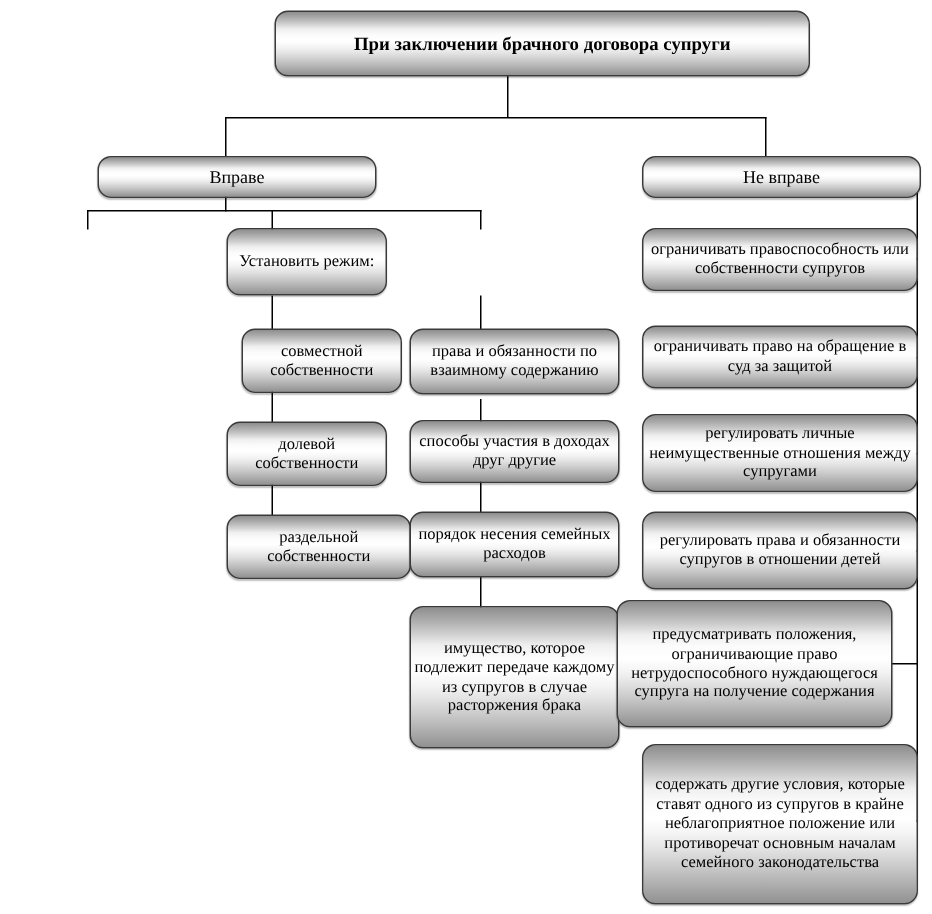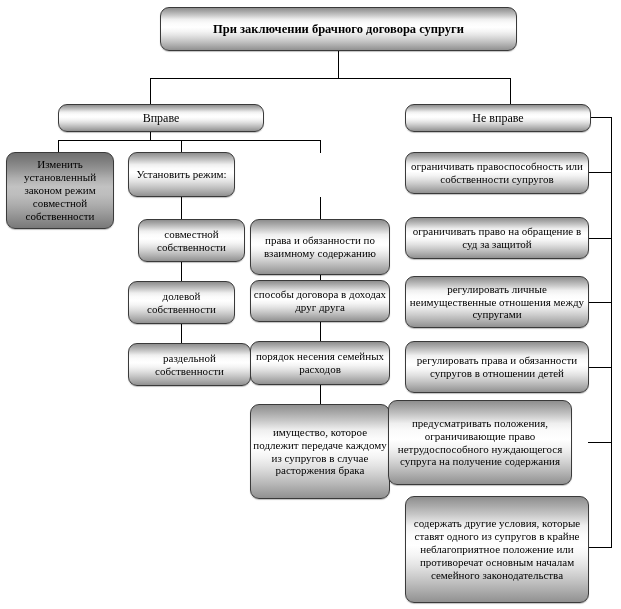--- a/index.html
+++ b/index.html
@@ -38,20 +38,21 @@
         #919191 100%);
     display: flex;
     align-items: center;
     justify-content: center;
     text-align: center;
     color: #000000;
     font-size: 11px;
     line-height: 1.18;
     padding: 2px 0;
     box-shadow: 0 1px 1px rgba(0,0,0,0.25);
+    margin-left: 23px;
   }
   .node.dark {
     background:
       linear-gradient(to bottom,
         #6f6f6f 0%,
         #7e7e7e 10%,
         #949494 22%,
         #b0b0b0 34%,
         #c2c2c2 45%,
         #bdbdbd 56%,
@@ -107,33 +108,32 @@
   <div class="line v" style="left:611px; top:117px; height:431px;"></div>
   <div class="line h" style="left:588px; top:172px; width:24px;"></div>
   <div class="line h" style="left:588px; top:238px; width:24px;"></div>
   <div class="line h" style="left:588px; top:302px; width:24px;"></div>
   <div class="line h" style="left:588px; top:367px; width:24px;"></div>
   <div class="line h" style="left:588px; top:442px; width:24px;"></div>
   <div class="line h" style="left:588px; top:547px; width:24px;"></div>
 
   <div class="node root" style="left:160px; top:7px; width:357px; height:44px;">При заключении брачного договора супруги</div>
 
-  <div class="node head" style="left:58px; top:104px; width:206px; height:28px;">Вправе</div>
+  <div class="node head" style="left:42px; top:104px; width:186px; height:28px;">Вправе</div>
 
   <div class="node head" style="left:405px; top:104px; width:186px; height:28px;">Не вправе</div>
 
-  <div class="node dark" style="left:6px; top:152px; width:108px; height:77px;">Изменить установленный законом режим совместной собственности</div>
 
   <div class="node" style="left:128px; top:152px; width:107px; height:45px;">Установить режим:</div>
   <div class="node" style="left:138px; top:219px; width:107px; height:43px;">совместной собственности</div>
   <div class="node" style="left:128px; top:281px; width:107px; height:43px;">долевой собственности</div>
   <div class="node" style="left:128px; top:343px; width:123px; height:43px;">раздельной собственности</div>
 
-  <div class="node" style="left:250px; top:219px; width:140px; height:56px;">права и обязанности по взаимному содержанию</div>
-  <div class="node" style="left:250px; top:280px; width:140px; height:42px;">способы договора в доходах друг друга</div>
+  <div class="node" style="left:250px; top:219px; width:140px; height:44px;">права и обязанности по взаимному содержанию</div>
+  <div class="node" style="left:250px; top:280px; width:140px; height:42px;">способы участия в доходах друг другие</div>
   <div class="node" style="left:250px; top:341px; width:140px; height:44px;">порядок несения семейных расходов</div>
   <div class="node" style="left:250px; top:404px; width:140px; height:95px;">имущество, которое подлежит передаче каждому из супругов в случае расторжения брака</div>
 
   <div class="node" style="left:405px; top:152px; width:184px; height:42px;">ограничивать правоспособность или собственности супругов</div>
   <div class="node" style="left:405px; top:276px; width:184px; height:52px;">регулировать личные неимущественные отношения между супругами</div>
   <div class="node" style="left:405px; top:217px; width:184px; height:42px;">ограничивать право на обращение в суд за защитой</div>
   <div class="node" style="left:405px; top:341px; width:184px; height:52px;">регулировать права и обязанности супругов в отношении детей</div>
   <div class="node" style="left:388px; top:400px; width:184px; height:85px;">предусматривать положения, ограничивающие право нетрудоспособного нуждающегося супруга на получение содержания</div>
   <div class="node" style="left:405px; top:496px; width:184px; height:107px;">содержать другие условия, которые ставят одного из супругов в крайне неблагоприятное положение или противоречат основным началам семейного законодательства</div>
 

